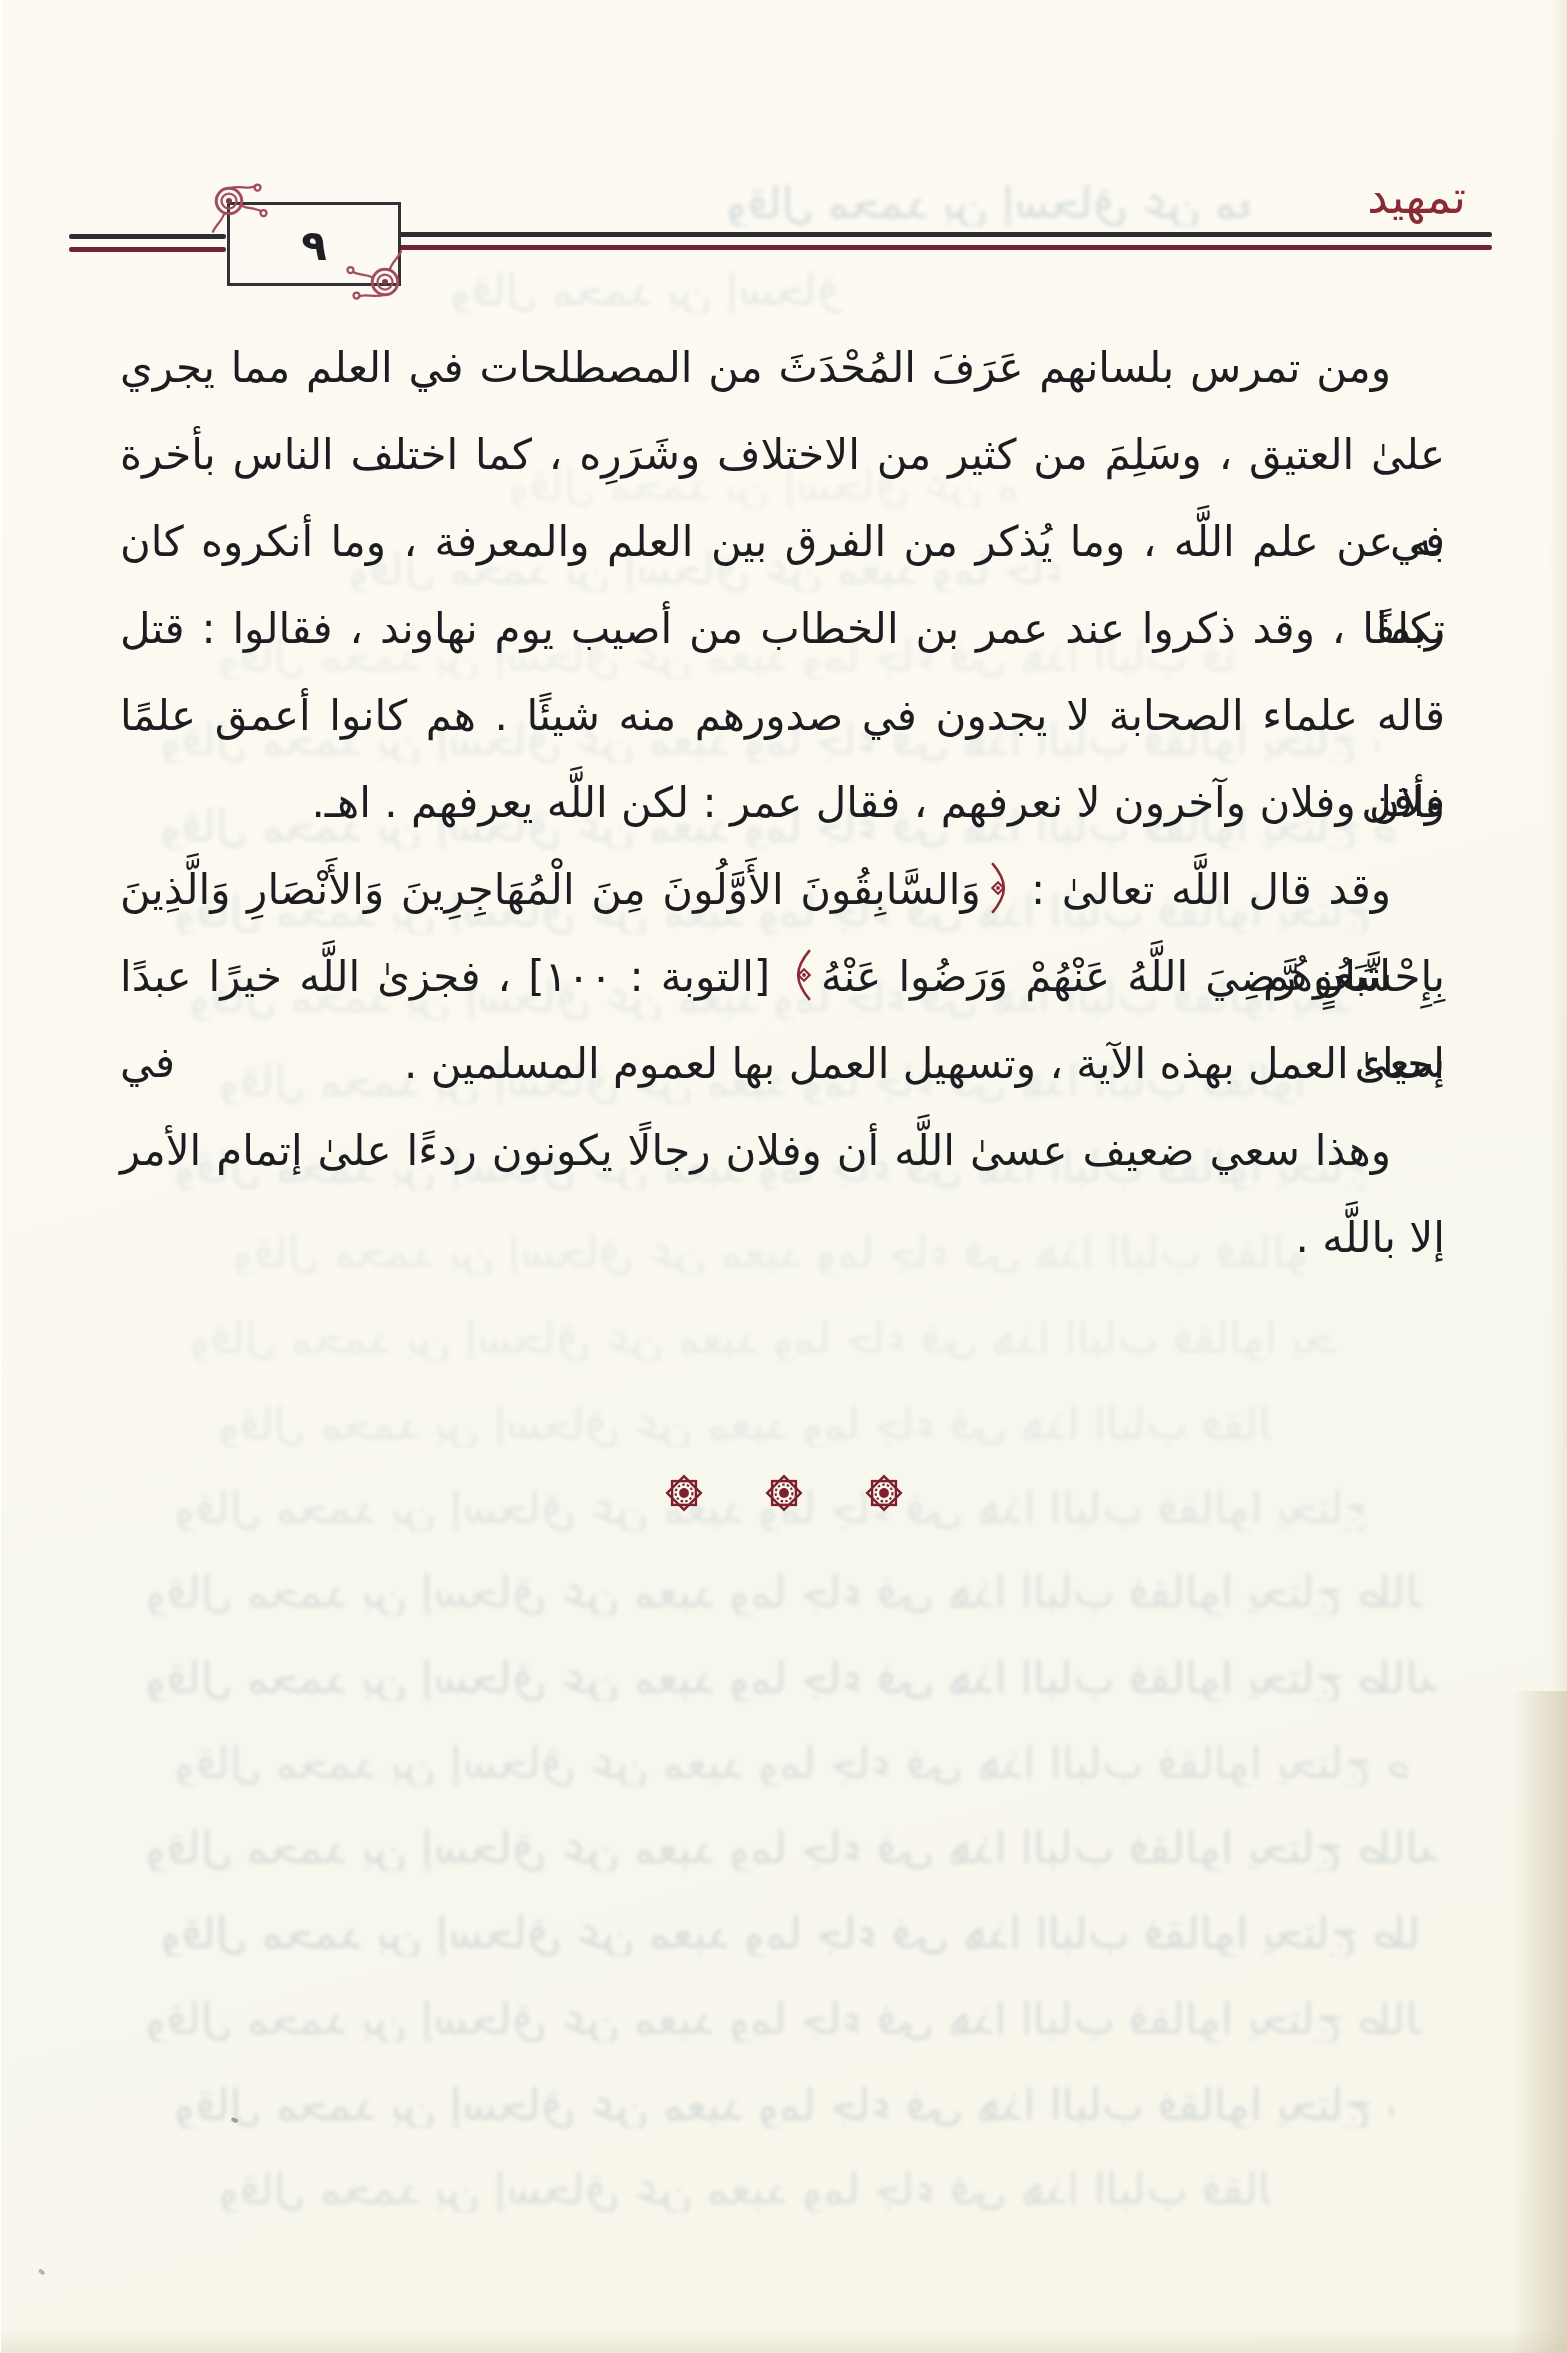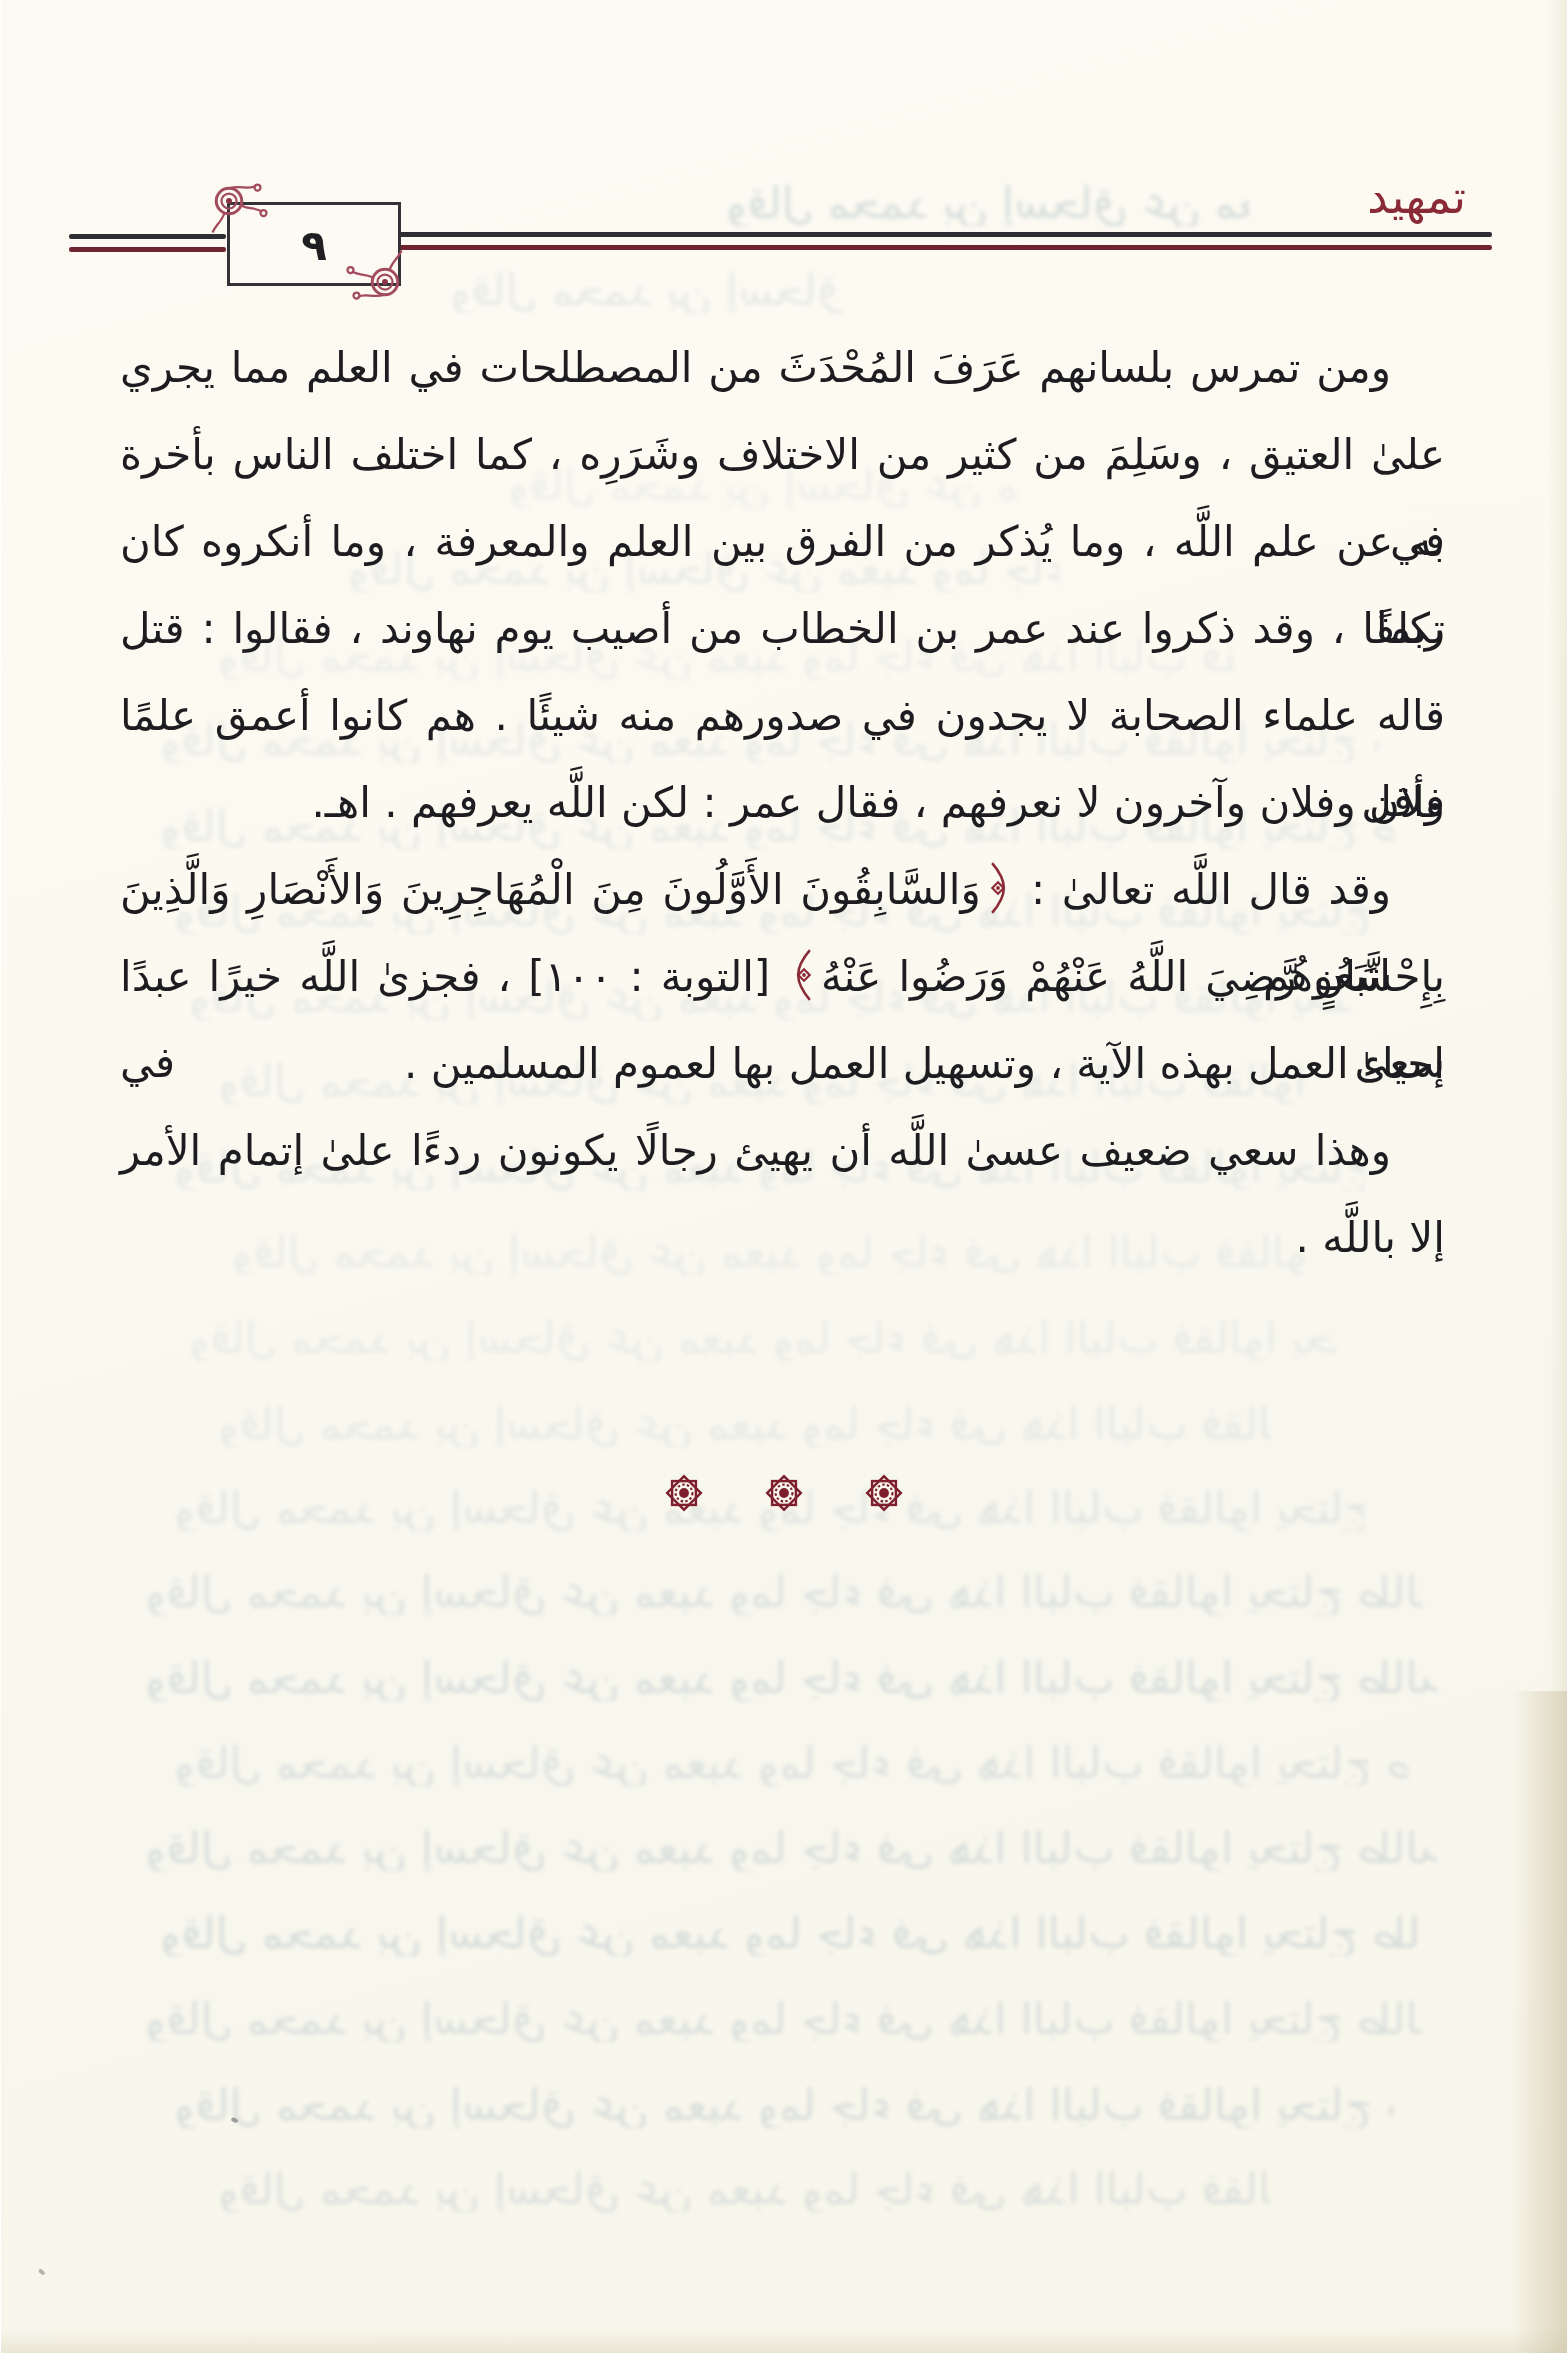--- a/index.html
+++ b/index.html
@@ -189,21 +189,21 @@
         </svg></span><span class="quran">وَالسَّابِقُونَ الأَوَّلُونَ مِنَ الْمُهَاجِرِينَ وَالأَنْصَارِ وَالَّذِينَ اتَّبَعُوهُم</span></div>
     <div class="tline"><span class="quran">بِإِحْسَانٍ رَّضِيَ اللَّهُ عَنْهُمْ وَرَضُوا عَنْهُ</span><span class="bracket bracket-close"><svg viewBox="0 0 30 74" width="22" height="54">
           <path d="M7 3 C19 17 23 29 23 37 C23 45 19 57 7 71" stroke="currentColor" stroke-width="3.5" fill="none"></path>
           <g>
             <rect x="8" y="30" width="14" height="14" fill="currentColor" transform="rotate(45 15 37)"></rect>
             <rect x="11" y="33" width="8" height="8" fill="#fbf9f0" transform="rotate(45 15 37)"></rect>
             <circle cx="15" cy="37" r="2.6" fill="currentColor"></circle>
           </g>
         </svg></span><span class="body"> [التوبة : ١٠٠] ، فجزىٰ اللَّه خيرًا عبدًا سعىٰ في</span></div>
     <div class="tline pend"><span class="body">إحياء العمل بهذه الآية ، وتسهيل العمل بها لعموم المسلمين .</span></div>
-    <div class="tline indent"><span class="body">وهذا سعي ضعيف عسىٰ اللَّه أن يهيئ رجالًا يكونون ردءًا علىٰ إتمام الأمر</span></div>
+    <div class="tline indent"><span class="body">وهذا سعي ضعيف عسىٰ اللَّه أن وفلان رجالًا يكونون ردءًا علىٰ إتمام الأمر</span></div>
     <div class="tline pend"><span class="body">إلا باللَّه .</span></div>
   </div>
 
 <div class="rosette-row">
     <div class="rosette"><svg viewBox="0 0 60 60" width="42" height="42">
         <g fill="none" stroke="#7d1f2d" stroke-width="3.5">
           <rect x="13" y="13" width="34" height="34"></rect>
           <rect x="13" y="13" width="34" height="34" transform="rotate(45 30 30)"></rect>
         </g>
         <circle cx="30" cy="30" r="12" fill="none" stroke="#7d1f2d" stroke-width="3" stroke-dasharray="3.5 3.2"></circle>

